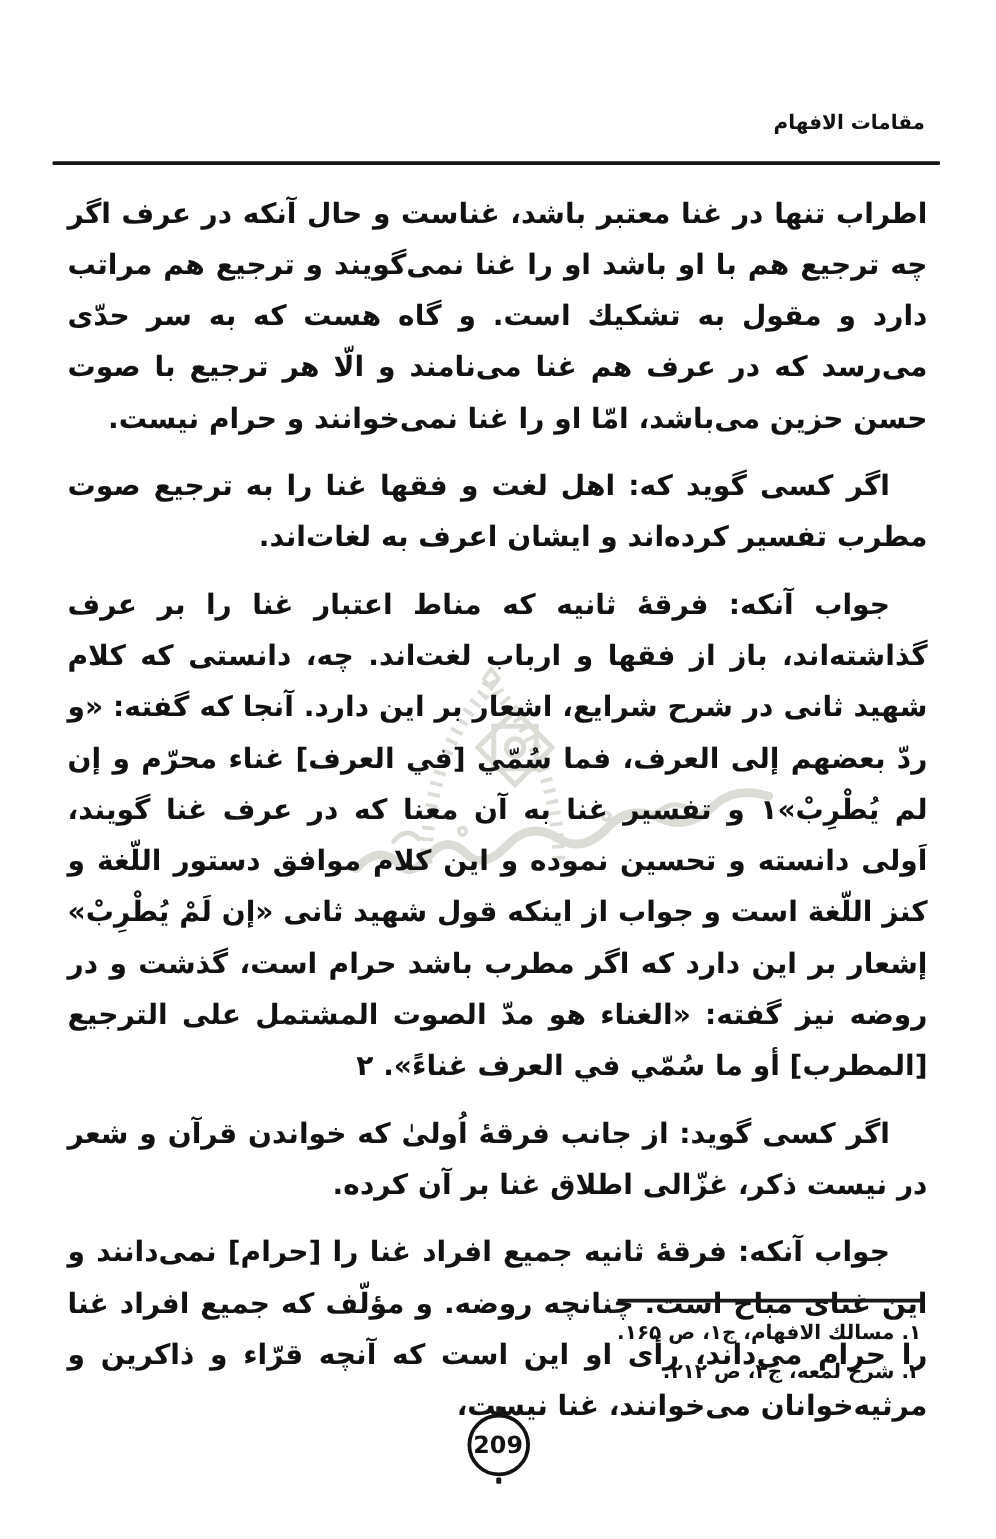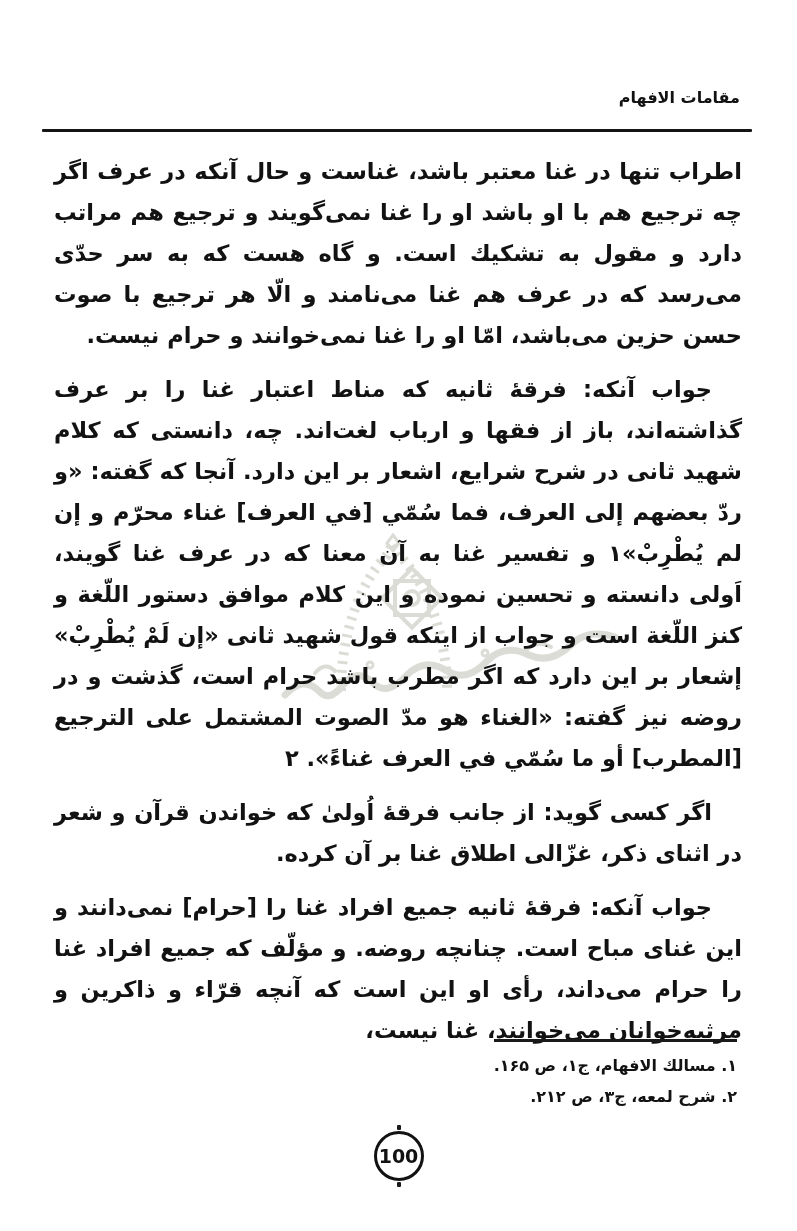--- a/index.html
+++ b/index.html
@@ -98,30 +98,31 @@
         <path d="M 40 140 q 10 -12 20 -2" stroke-width="4"></path>
         <path d="M 250 118 q 12 -12 26 -4" stroke-width="4"></path>
         <circle cx="95" cy="132" r="3" stroke-width="3"></circle>
         <circle cx="210" cy="120" r="3" stroke-width="3"></circle>
       </g>
     </g>
   </svg>
 
   <div class="body-text">
     <p>اطراب تنها در غنا معتبر باشد، غناست و حال آنكه در عرف اگر چه ترجيع هم با او باشد او را غنا نمى‌گويند و ترجيع هم مراتب دارد و مقول به تشكيك است. و گاه هست كه به سر حدّى مى‌رسد كه در عرف هم غنا مى‌نامند و الّا هر ترجيع با صوت حسن حزين مى‌باشد، امّا او را غنا نمى‌خوانند و حرام نيست.</p>
+    <p class="indent">اگر كسى گويد كه: اهل لغت و فقها غنا را به ترجيع صوت مطرب تفسير كرده‌اند و ايشان اعرف به لغات‌اند.</p>
     <p class="indent">جواب آنكه: فرقهٔ ثانيه كه مناط اعتبار غنا را بر عرف گذاشته‌اند، باز از فقها و ارباب لغت‌اند. چه، دانستى كه كلام شهيد ثانى در شرح شرايع، اشعار بر اين دارد. آنجا كه گفته: «و ردّ بعضهم إلى العرف، فما سُمّي [في العرف] غناء محرّم و إن لم يُطْرِبْ»۱ و تفسير غنا به آن معنا كه در عرف غنا گويند، اَولى دانسته و تحسين نموده و اين كلام موافق دستور اللّغة و كنز اللّغة است و جواب از اينكه قول شهيد ثانى «إن لَمْ يُطْرِبْ» إشعار بر اين دارد كه اگر مطرب باشد حرام است، گذشت و در روضه نيز گفته: «الغناء هو مدّ الصوت المشتمل على الترجيع [المطرب] أو ما سُمّي في العرف غناءً». ۲</p>
-    <p class="indent">اگر كسى گويد: از جانب فرقهٔ اُولىٰ كه خواندن قرآن و شعر در اثناى ذكر، غزّالى اطلاق غنا بر آن كرده.</p>
+    <p class="indent">اگر كسى گويد: از جانب فرقهٔ اُولىٰ كه خواندن قرآن و شعر در نيست ذكر، غزّالى اطلاق غنا بر آن كرده.</p>
     <p class="indent">جواب آنكه: فرقهٔ ثانيه جميع افراد غنا را [حرام] نمى‌دانند و اين غناى مباح است. چنانچه روضه. و مؤلّف كه جميع افراد غنا را حرام مى‌داند، رأى او اين است كه آنچه قرّاء و ذاكرين و مرثيه‌خوانان مى‌خوانند، غنا نيست،</p>
   </div>
 
   <div class="footnote-rule"></div>
   <div class="footnotes">
     <div>۱. مسالك الافهام، ج۱، ص ۱۶۵.</div>
     <div>۲. شرح لمعه، ج۳، ص ۲۱۲.</div>
   </div>
 
   <div class="page-number-wrap">
     <div class="tick"></div>
-    <div class="page-number-circle">100</div>
+    <div class="page-number-circle">209</div>
     <div class="tick"></div>
   </div>
 
 </div>
 
 </body></html>

